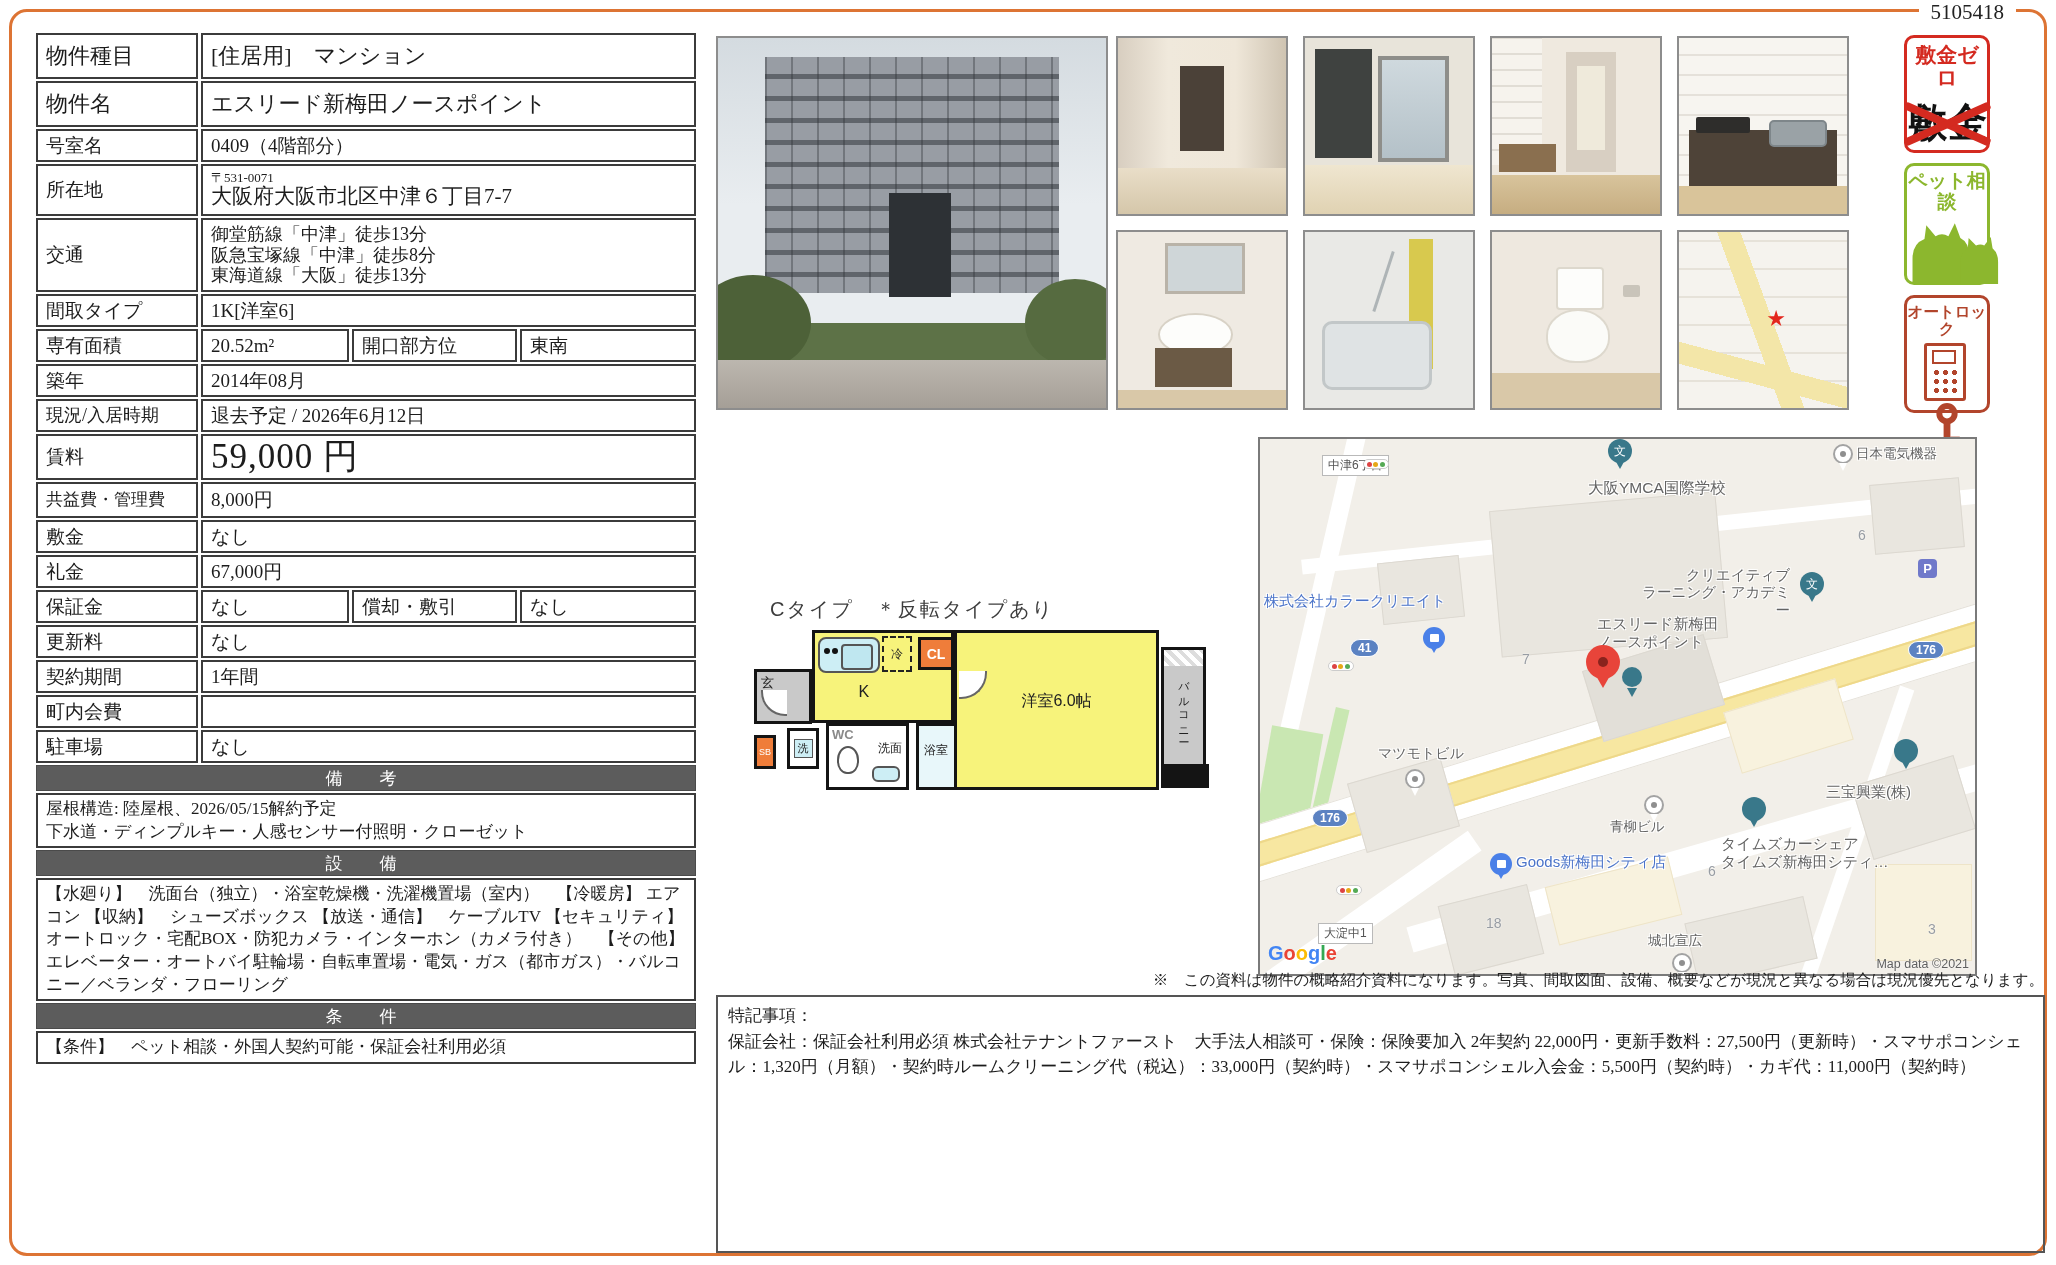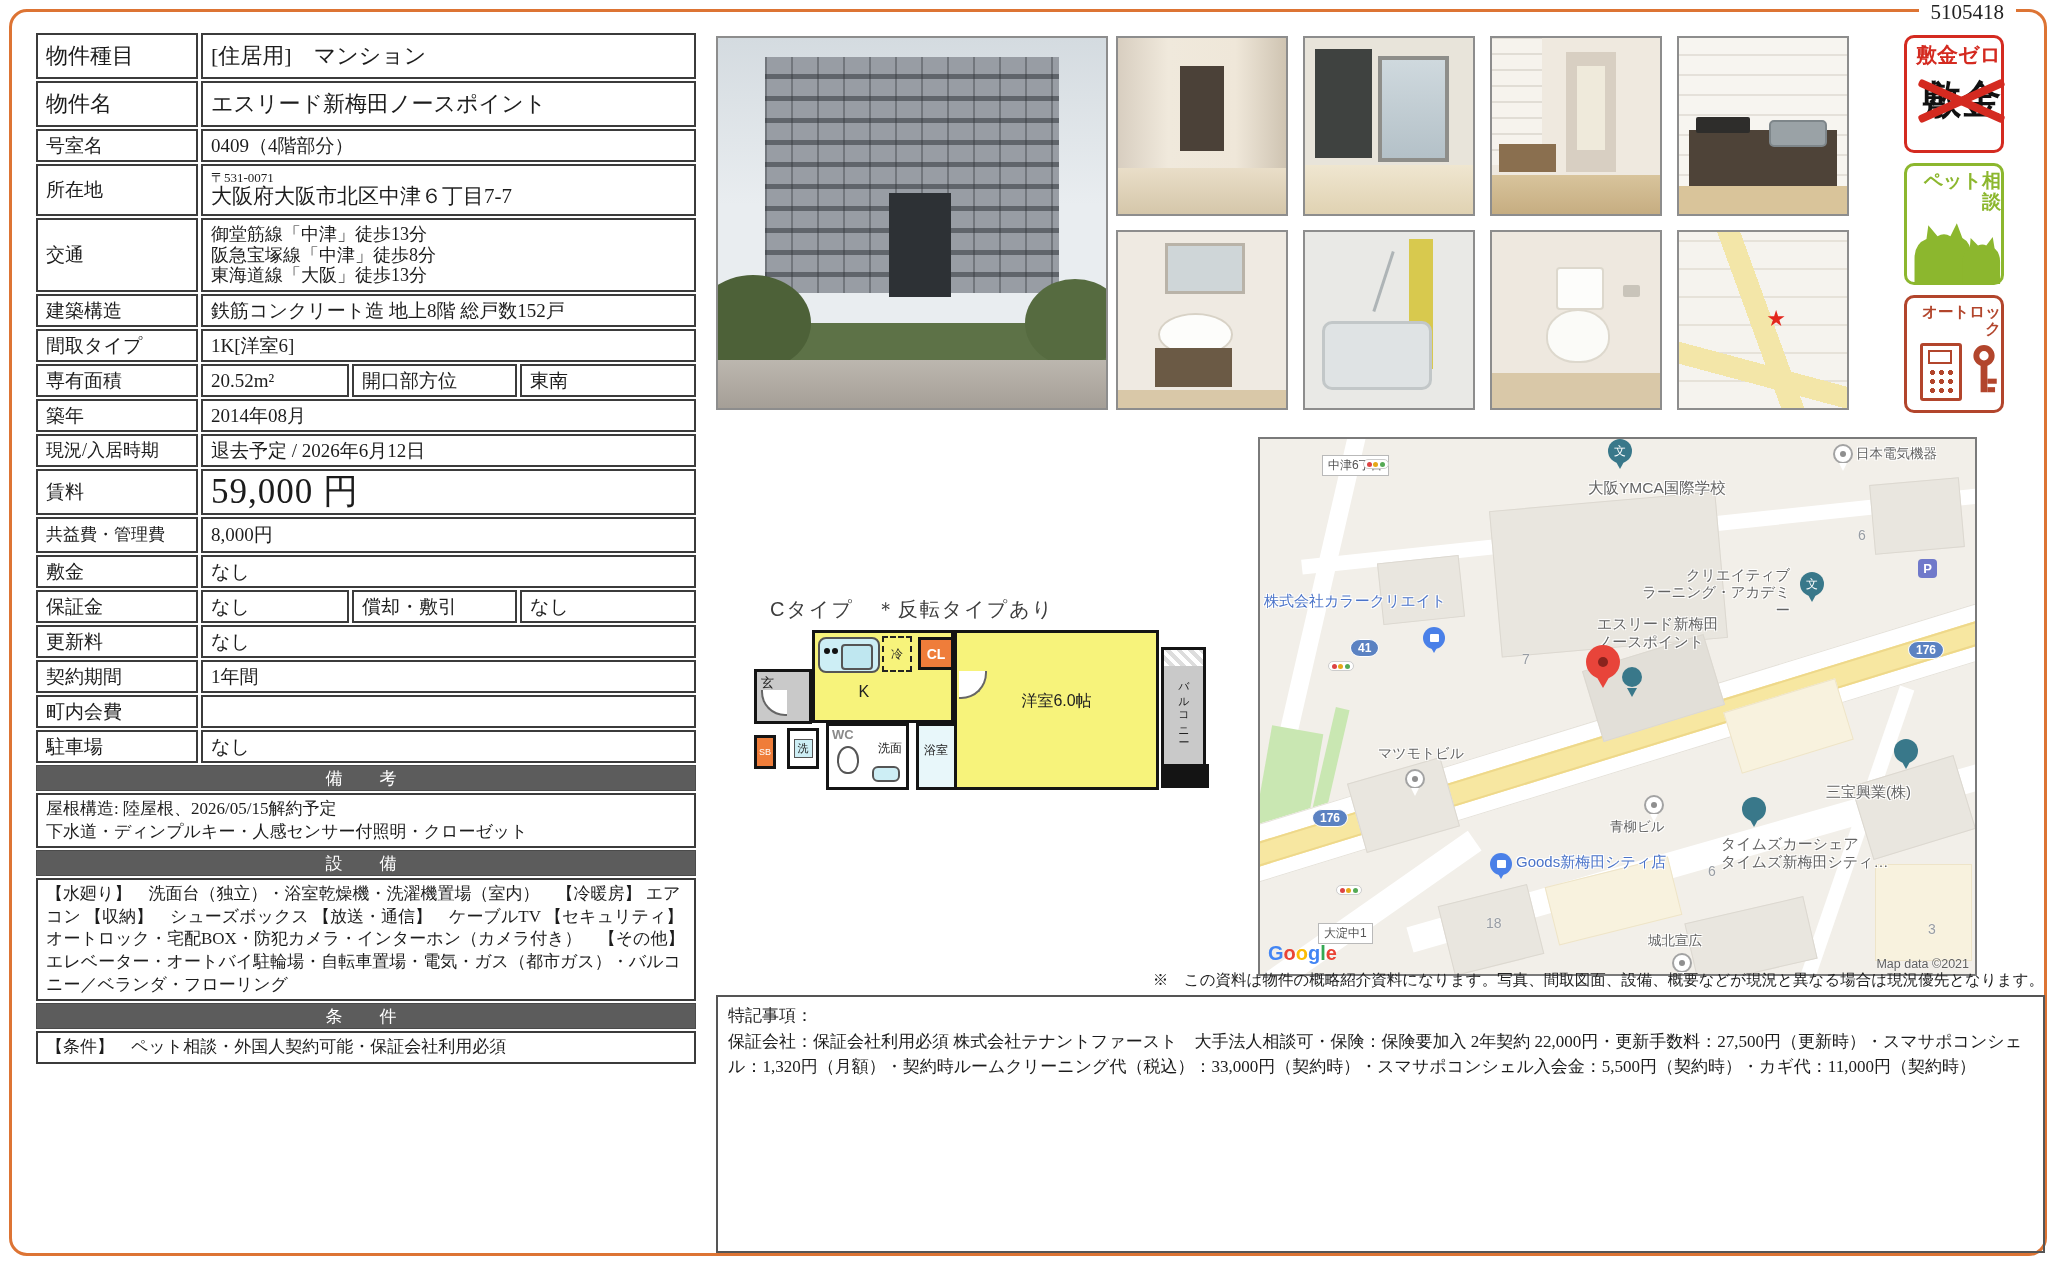--- a/index.html
+++ b/index.html
@@ -22,21 +22,21 @@
   .rentval{font-size:35px;letter-spacing:1px;}
   .addr{display:flex;flex-direction:column;justify-content:center;align-items:flex-start;}
   .postal{font-size:13px;line-height:1;}
   .addrline{font-size:21px;line-height:1.2;}
   .prel{white-space:pre-line;}
   .secbar{height:26px;background:#5c5c5c;color:#fff;display:flex;align-items:center;justify-content:center;font-size:17px;letter-spacing:10px;margin-bottom:2px;border:1px solid #4a4a4a;box-sizing:border-box;}
   .secbody{border:2px solid #3b3b3b;background:#fff;padding:3px 8px;font-size:17px;line-height:1.33;margin-bottom:2px;}
   
   .photo{position:absolute;border:2px solid #8d8d8d;background:#eee;overflow:hidden;box-sizing:border-box;}
   
-  .badge{position:absolute;left:1904px;width:100px;background:#fff;border-radius:10px;box-sizing:border-box;text-align:right;font-family:"Liberation Sans","DejaVu Sans",sans-serif;}
+  .badge{position:absolute;left:1904px;width:86px;background:#fff;border-radius:10px;box-sizing:border-box;text-align:center;font-family:"Liberation Sans","DejaVu Sans",sans-serif;}
   .b-red{border:3px solid #d42a20;}
   .b-grn{border:3px solid #8cb72e;}
   .b-brn{border:3px solid #b2452c;}
   .btitle{font-weight:bold;line-height:1.1;margin-top:5px;}
   .struck{position:relative;display:inline-block;font-size:40px;font-weight:bold;color:#111;margin-top:6px;font-family:"Liberation Serif",serif;}
   .struck::before,.struck::after{content:"";position:absolute;left:-8%;top:46%;width:116%;height:8px;background:#d42a20;border-radius:3px;}
   .struck::before{transform:rotate(24deg);}
   .struck::after{transform:rotate(-24deg);}
   .panel{display:inline-block;width:36px;height:52px;border:3px solid #b2452c;border-radius:3px;vertical-align:top;margin-right:5px;position:relative;background:#fff;}
   .panel .scr{position:absolute;left:5px;top:4px;width:20px;height:10px;border:2.5px solid #b2452c;}
@@ -113,24 +113,20 @@
         <span class="addrline">大阪府大阪市北区中津６丁目7-7</span>
       </div>
     </div>
     <div class="trow">
       <div class="cell lab rh74">交通</div>
       <div class="cell val rh74 fs18 prel">御堂筋線「中津」徒歩13分
 阪急宝塚線「中津」徒歩8分
 東海道線「大阪」徒歩13分</div>
     </div>
     <div class="trow">
-      <div class="cell lab rh33">建築構造</div>
-      <div class="cell val rh33">鉄筋コンクリート造 地上8階 総戸数152戸</div>
-    </div>
-    <div class="trow">
       <div class="cell lab rh33">間取タイプ</div>
       <div class="cell val rh33">1K[洋室6]</div>
     </div>
     <div class="trow">
       <div class="cell lab rh33">専有面積</div>
       <div class="cell v1 rh33">20.52m²</div>
       <div class="cell l2 rh33">開口部方位</div>
       <div class="cell val rh33">東南</div>
     </div>
     <div class="trow">
@@ -145,20 +141,24 @@
       <div class="cell lab rh46">賃料</div>
       <div class="cell val rh46 rentval">59,000 円</div>
     </div>
     <div class="trow">
       <div class="cell lab rh36 fs17">共益費・管理費</div>
       <div class="cell val rh36">8,000円</div>
     </div>
     <div class="trow">
       <div class="cell lab rh33">敷金</div>
       <div class="cell val rh33">なし</div>
+    </div>
+    <div class="trow">
+      <div class="cell lab rh33">礼金</div>
+      <div class="cell val rh33">67,000円</div>
     </div>
     <div class="trow">
       <div class="cell lab rh33">保証金</div>
       <div class="cell v1 rh33">なし</div>
       <div class="cell l2 rh33">償却・敷引</div>
       <div class="cell val rh33">なし</div>
     </div>
     <div class="trow">
       <div class="cell lab rh33">更新料</div>
       <div class="cell val rh33">なし</div>

